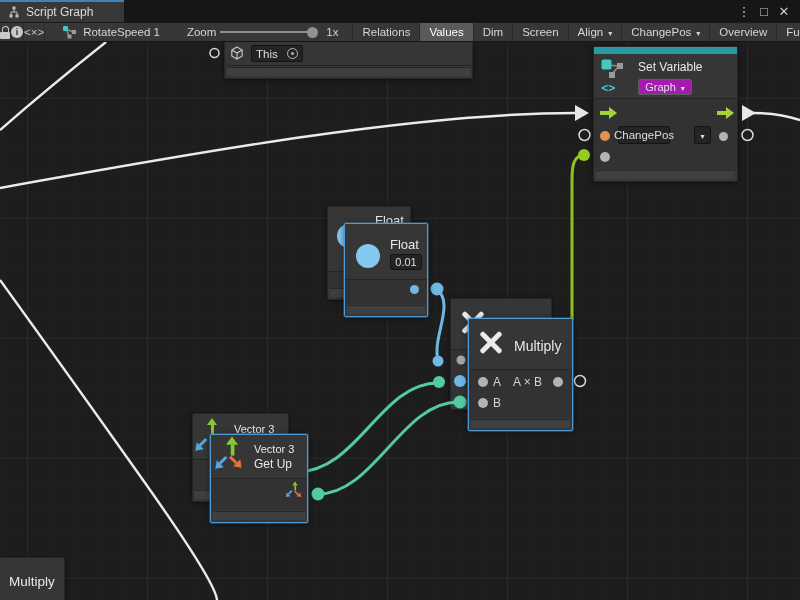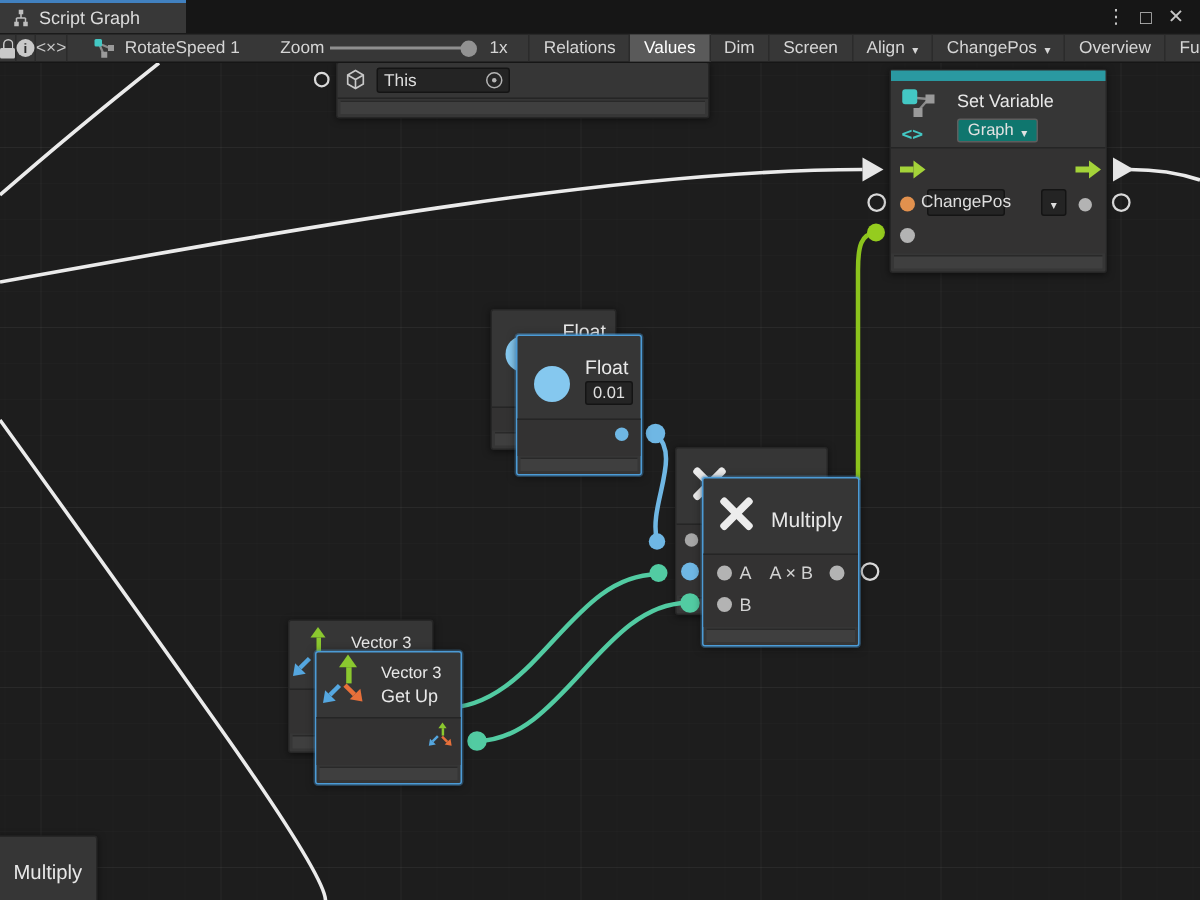--- a/index.html
+++ b/index.html
@@ -46,21 +46,21 @@
         box-shadow:0 1px 5px rgba(0,0,0,.5);}
   .node.ghost{z-index:1;}
   .node.front{z-index:3;}
   .node.sel{border-color:#4c9bd6;box-shadow:0 0 0 1px rgba(76,155,214,.35),0 1px 6px rgba(0,0,0,.5);}
   .nbody{position:absolute;left:0;right:0;bottom:12px;background:#333232;border-top:1px solid #252525;}
   .nfoot{position:absolute;left:2px;right:2px;bottom:2px;height:9px;background:#3f3f3f;border-top:1px solid #292929;}
   .ntitle{position:absolute;font-size:13px;color:#e8e8e8;}
   .dot{position:absolute;border-radius:50%;}
   .field{position:absolute;background:#242424;border:1px solid #141414;border-radius:2px;
          color:#dedede;display:flex;align-items:center;}
-  .ddown{position:absolute;background:#0f766e;border:1px solid #5e5e5e;border-radius:2px;
+  .ddown{position:absolute;background:#a21caf;border:1px solid #5e5e5e;border-radius:2px;
          color:#e2e2e2;display:flex;align-items:center;justify-content:center;font-size:11px;}
   
   .flowarrow{position:absolute;width:17px;height:12px;}
   .flowarrow .bar{position:absolute;left:0;top:4px;width:9px;height:4px;background:#a4d339;}
   .flowarrow .head{position:absolute;left:9px;top:0;width:0;height:0;border-top:6px solid transparent;
                    border-bottom:6px solid transparent;border-left:8px solid #a4d339;}
   
   .varr{position:absolute;width:16px;height:10px;}
   .varr .bar{position:absolute;left:0;top:3.5px;width:9px;height:3px;}
   .varr .head{position:absolute;left:9px;top:0;width:0;height:0;border-top:5px solid transparent;
@@ -214,21 +214,21 @@
       <circle cx="747.5" cy="93" r="5.5" stroke="#d9d9d9" stroke-width="1.5" fill="none"></circle>
 
       <path d="M575,63 L575,79 L589,71 Z" fill="#e6e6e6"></path>
       <path d="M742,63 L742,79 L756,71 Z" fill="#e6e6e6"></path>
     </svg>
 
     <div class="node front" style="left:224px;top:-1px;width:249px;height:38px;">
       <svg width="14" height="14" style="position:absolute;left:5px;top:4px;">
         <path d="M7 1 L12.2 4 V10 L7 13 L1.8 10 V4 Z M1.8 4 L7 7 L12.2 4 M7 7 V13" stroke="#c9c9c9" stroke-width="1.1" fill="none"></path>
       </svg>
-      <div class="field" style="left:26px;top:3px;width:89px;height:17px;padding:0 4px;font-size:11.5px;">
+      <div class="field" style="left:26px;top:3px;width:52px;height:17px;padding:0 4px;font-size:11.5px;">
         <span>This</span>
         <span class="target" style="margin-left:auto;"></span>
       </div>
       <div class="nbody" style="top:23px;"></div>
       <div class="nfoot"></div>
     </div>
 
     <div class="node front" style="left:593px;top:4px;width:145px;height:136px;">
       <div style="position:absolute;left:0;top:0;right:0;height:7px;background:#2a99a1;"></div>
       <div style="position:absolute;left:7px;top:12px;">

